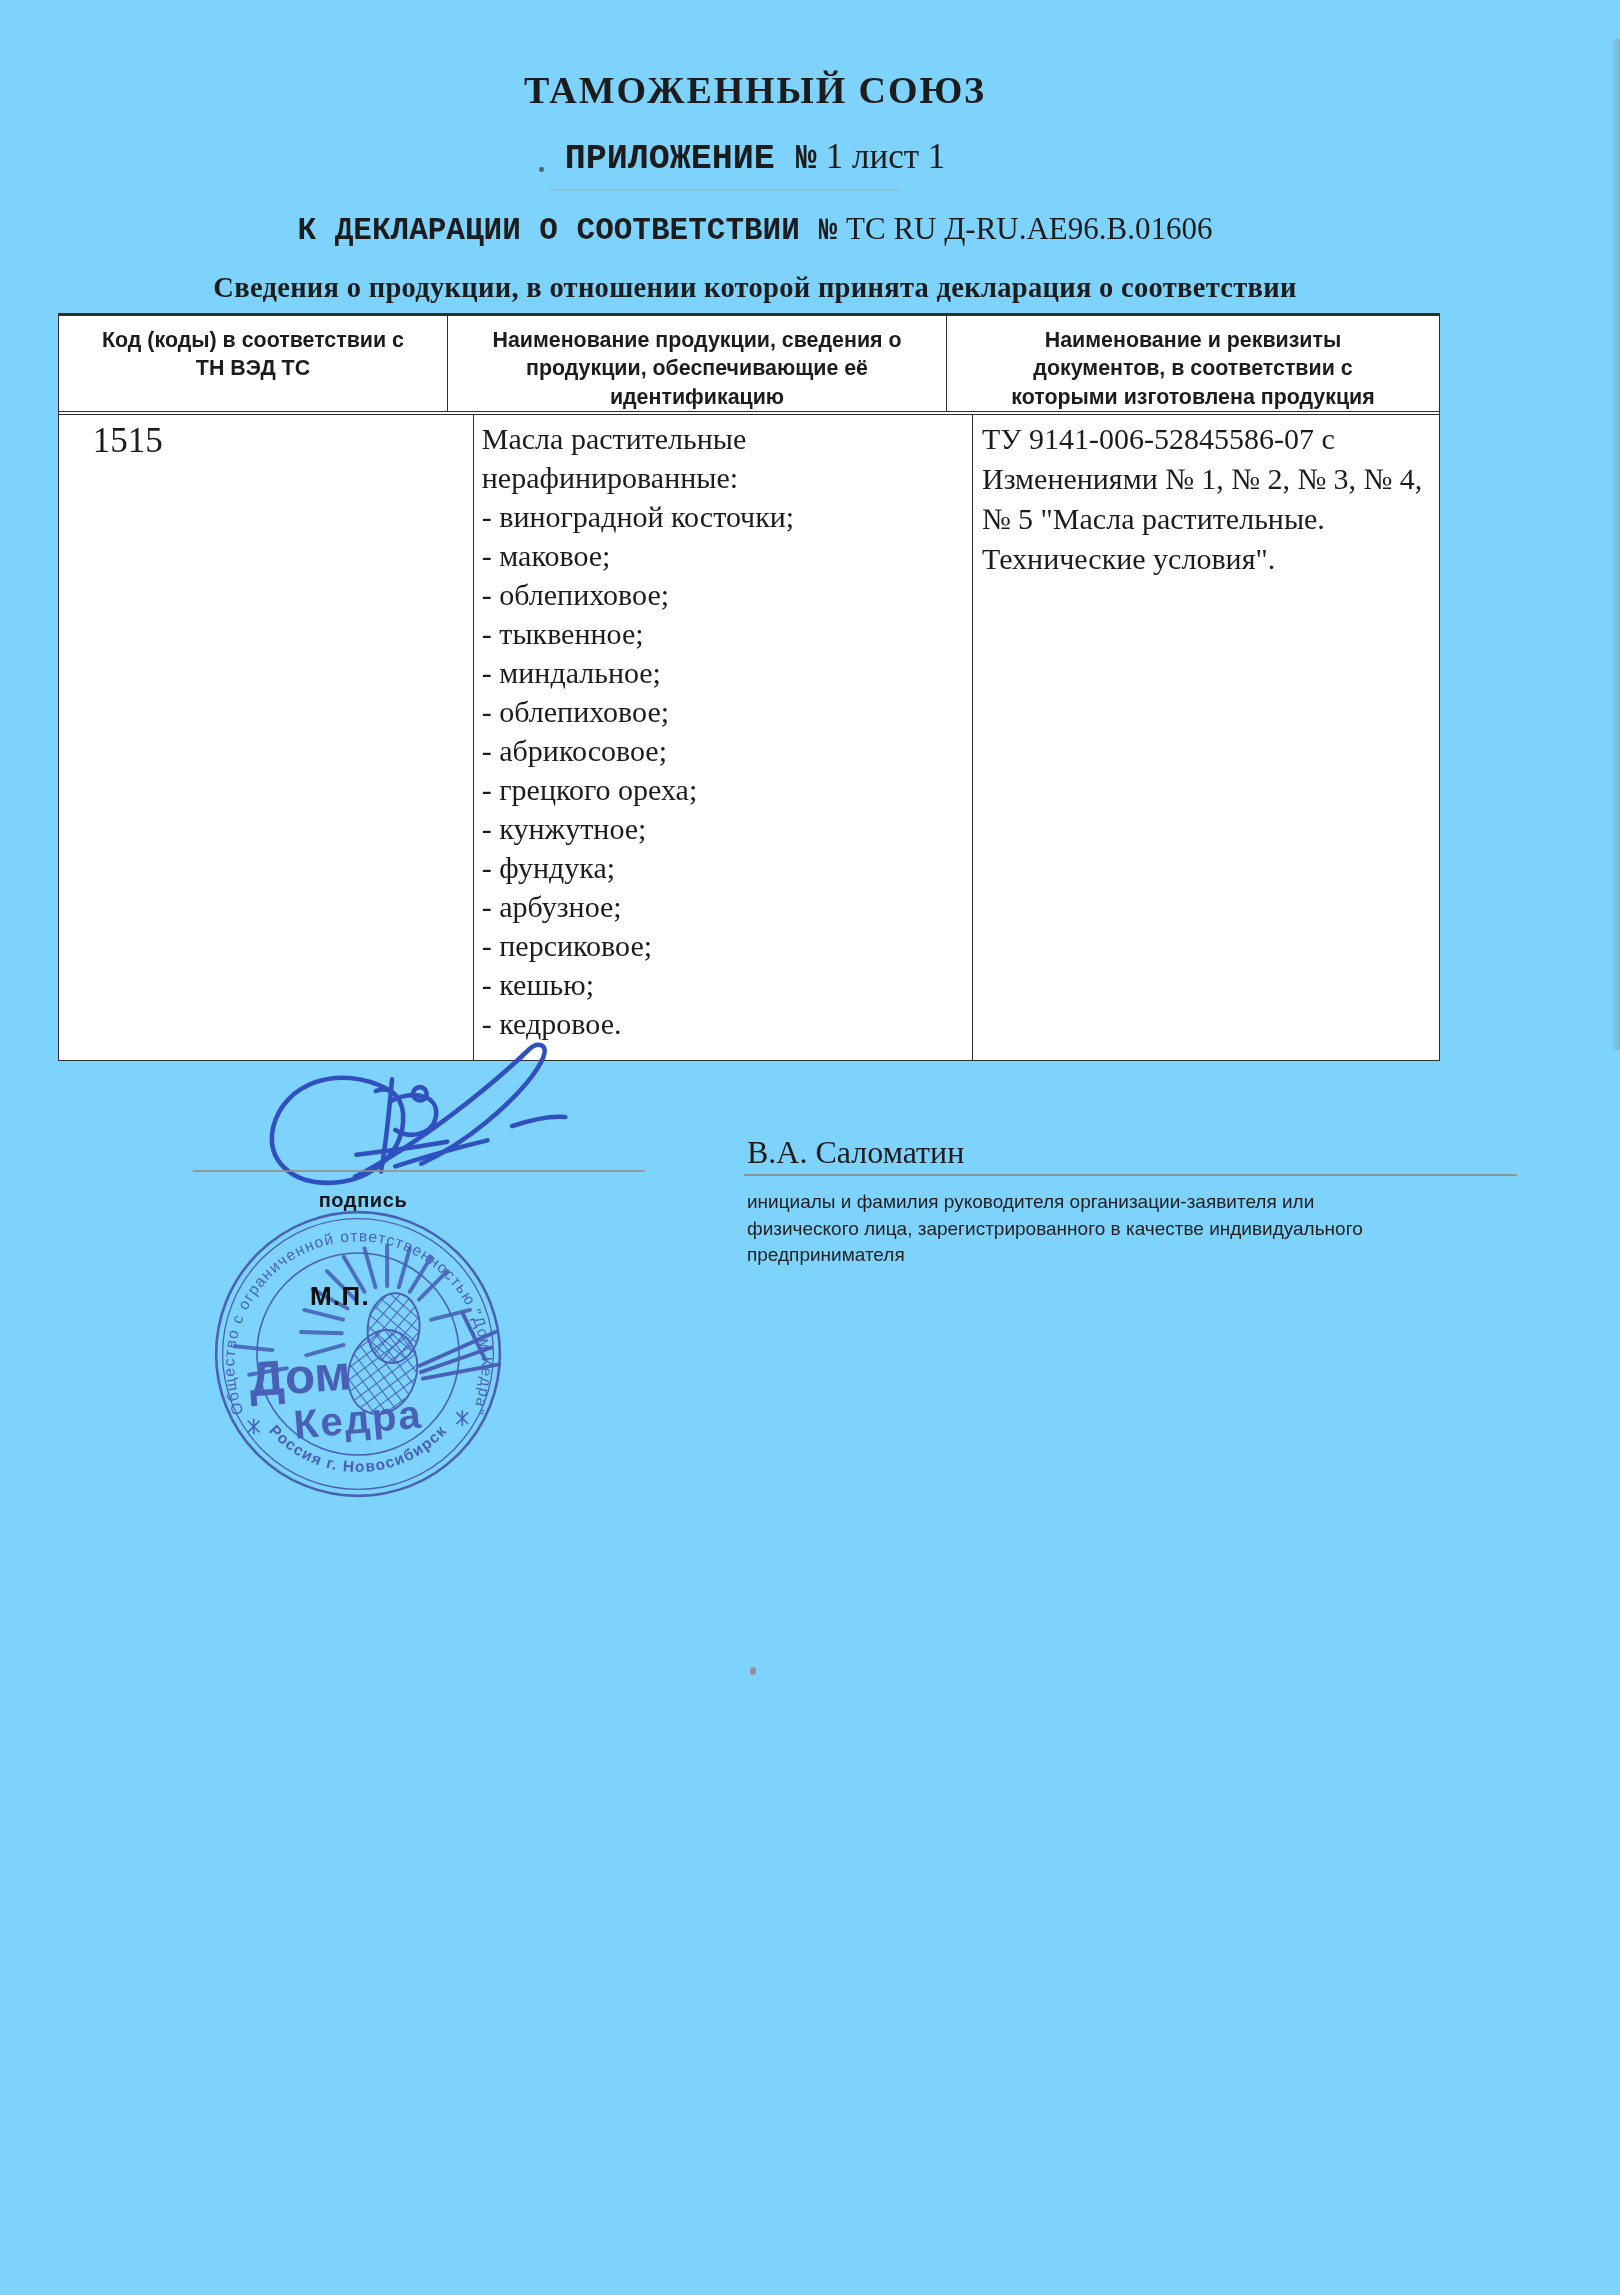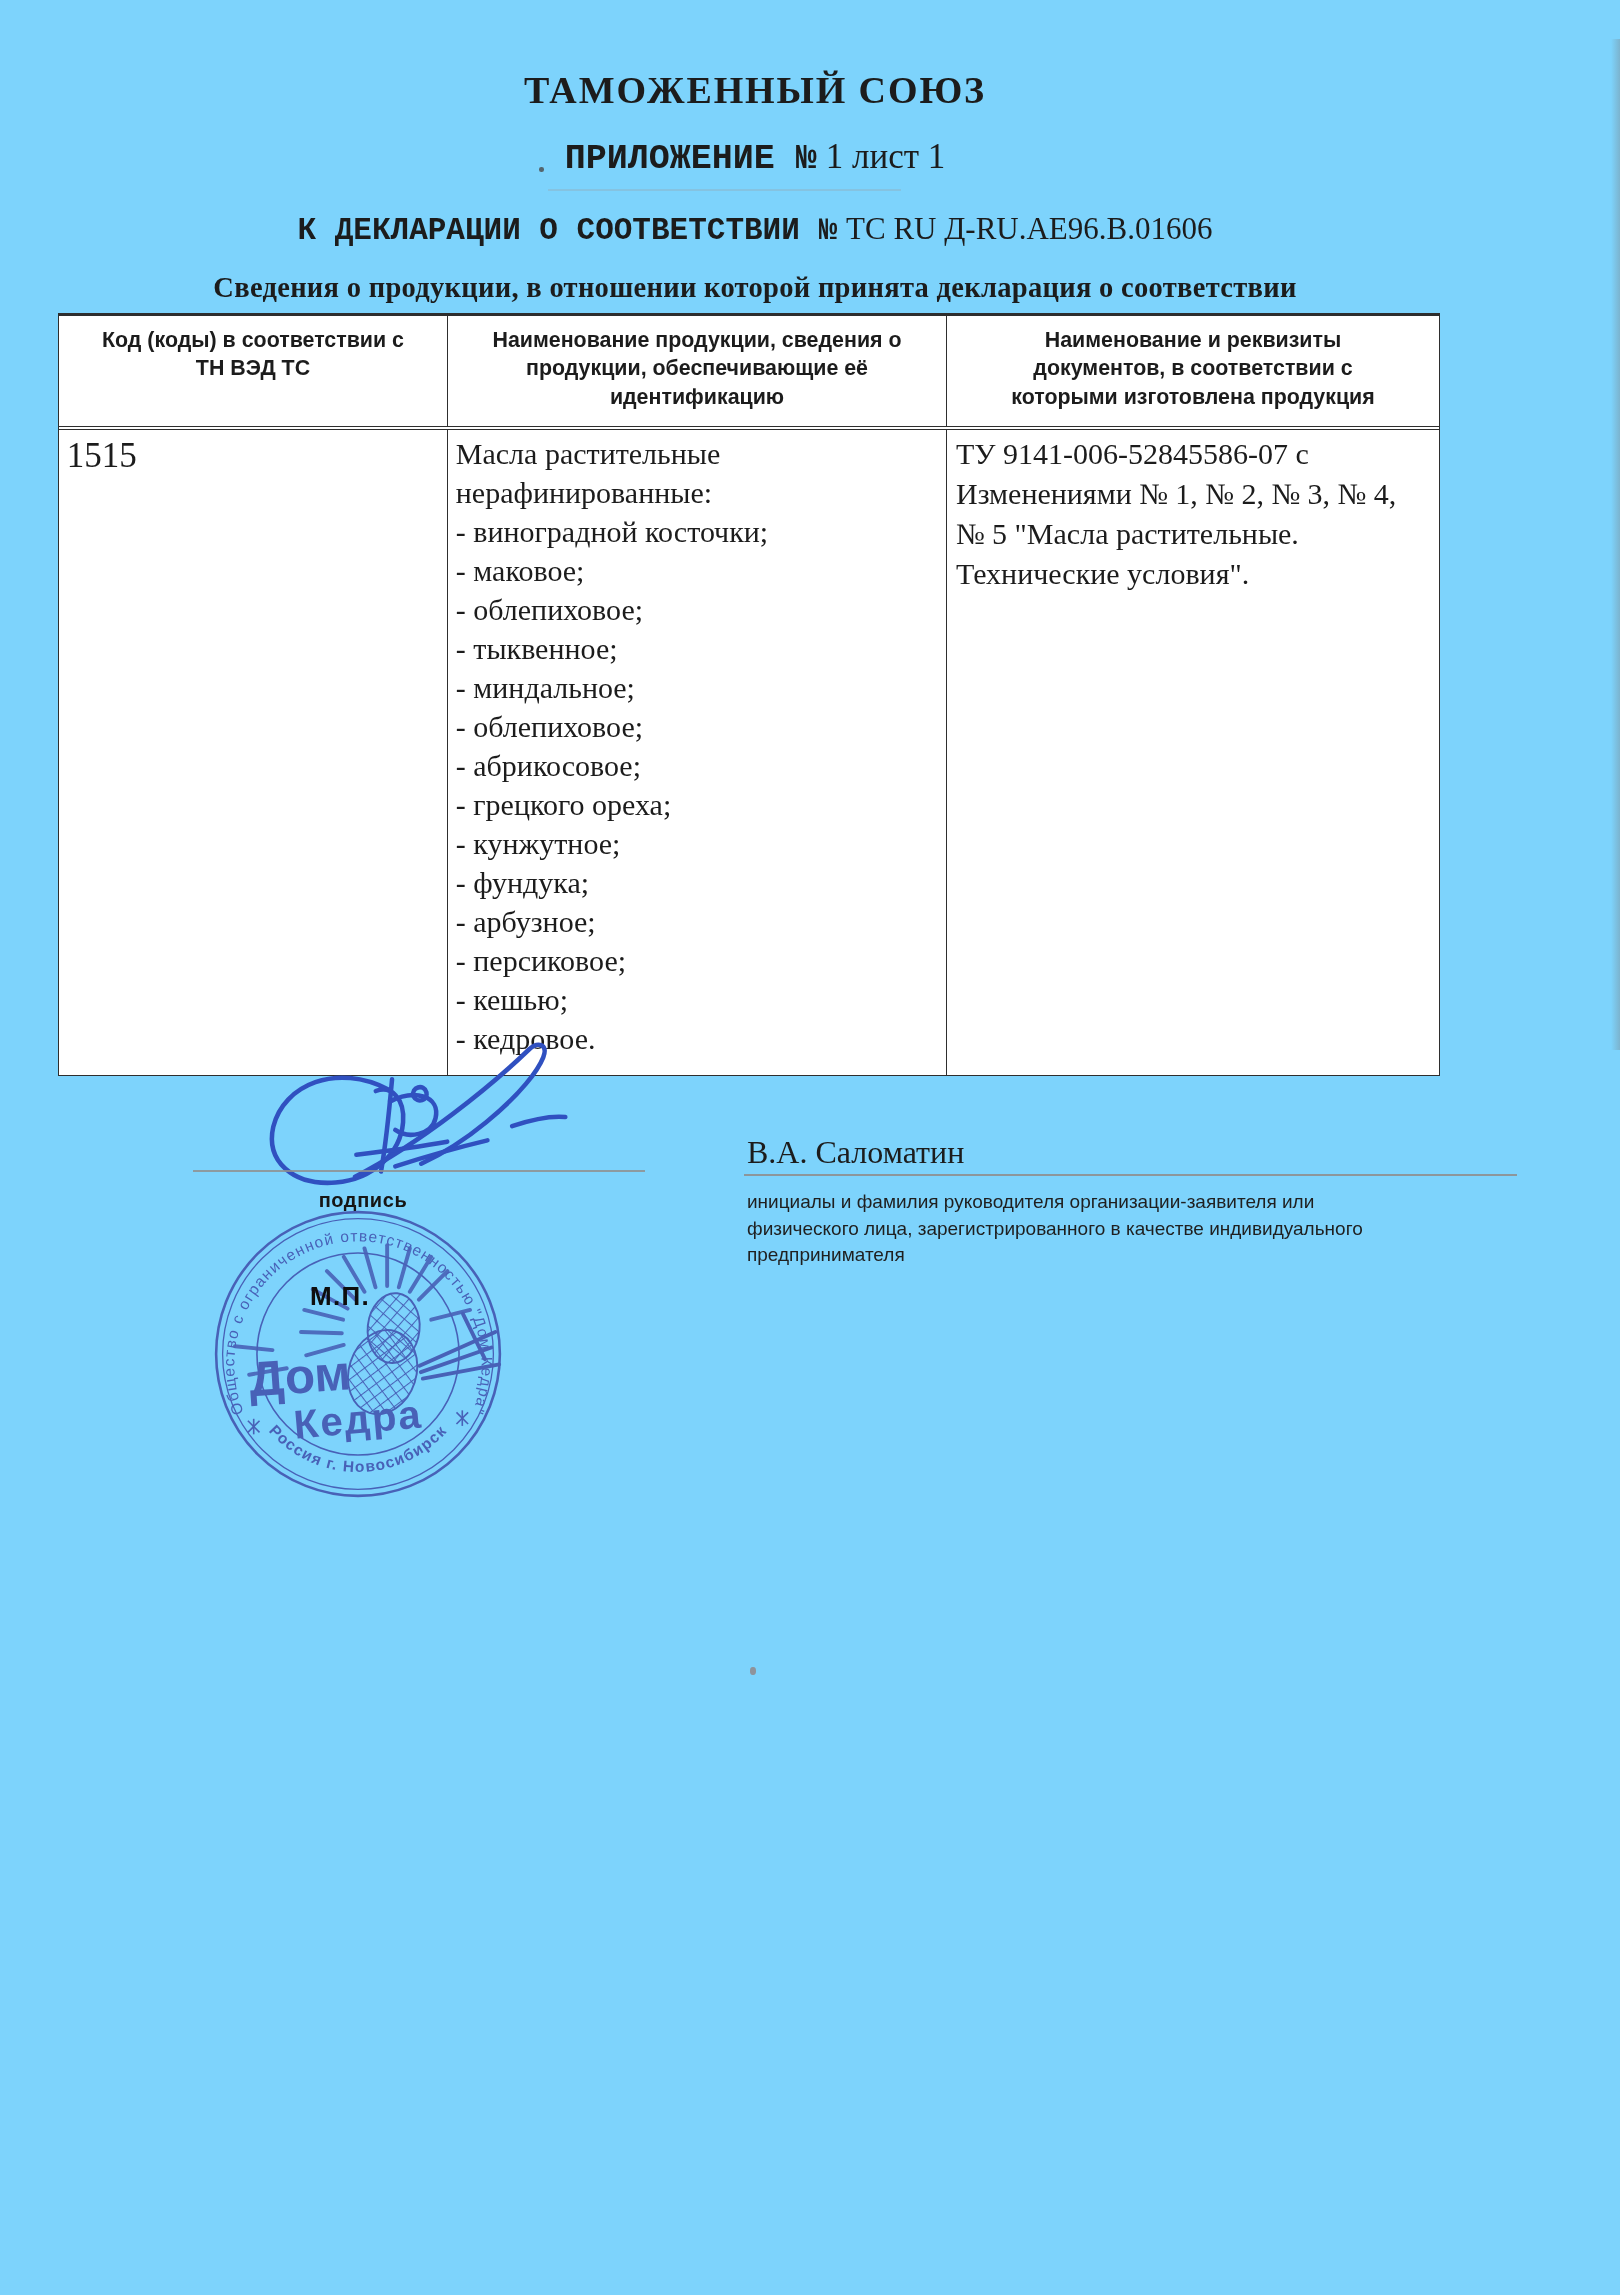--- a/index.html
+++ b/index.html
@@ -25,29 +25,29 @@
   .speck-pre-title{position:absolute;left:539px;top:167px;width:4.5px;height:4.5px;border-radius:50%;background:#4a4a4a;opacity:.8;}
   .noise-underline{position:absolute;left:548px;top:189px;width:353px;height:1.9px;background:#9a9a9a;opacity:.28;}
   .edge-band{position:absolute;right:0;top:39px;width:9px;height:1011px;
              background:linear-gradient(to right,rgba(120,120,120,0),rgba(120,120,120,.35));}
   .speck-bottom{position:absolute;left:750px;top:1667px;width:5.8px;height:8.4px;border-radius:45%;background:#8e939b;}
 
   
   .tbl{position:absolute;left:58px;top:313px;width:1382px;background:#fff;
        border:1.9px solid var(--border);border-top-width:3.2px;}
   .tr{display:flex;}
-  .th-row{height:114px;border-bottom:4.5px double var(--border);}
+  .th-row{height:99px;border-bottom:4.5px double var(--border);}
   .body-row{height:645px;}
   .td{box-sizing:border-box;}
   .c1{width:389px;border-right:1.9px solid var(--border);}
   .c2{width:499px;border-right:1.9px solid var(--border);}
   .c3{flex:1;}
   .th{font:700 21.4px/28.5px "Liberation Sans",sans-serif;text-align:center;padding-top:9.7px;}
   .th .th-line{display:block;}
-  .cell-code{font:400 35px/41px "Liberation Serif",serif;padding:5.2px 0 0 7.8px;}
+  .cell-code{font:400 35px/41px "Liberation Serif",serif;padding:5.2px 0 0 7.8px;margin-left:26px;}
   .cell-products{padding:3.9px 0 0 7.8px;}
   .cell-products .product-line{font:400 30px/39px "Liberation Serif",serif;white-space:nowrap;}
   .cell-documents{padding:3.9px 0 0 9px;}
   .cell-documents .doc-line{font:400 30px/40px "Liberation Serif",serif;white-space:nowrap;}
 
   
   .sig-svg{position:absolute;left:259px;top:1039px;width:318px;height:156px;color:var(--signature_blue);}
   .sig-line{position:absolute;left:193px;top:1170px;width:452px;height:1.9px;background:var(--line_gray);opacity:.85;}
   .sig-caption{position:absolute;left:214px;top:1189px;width:298px;text-align:center;
                font:700 20px/23px "Liberation Sans",sans-serif;color:#161616;letter-spacing:0.6px;}

